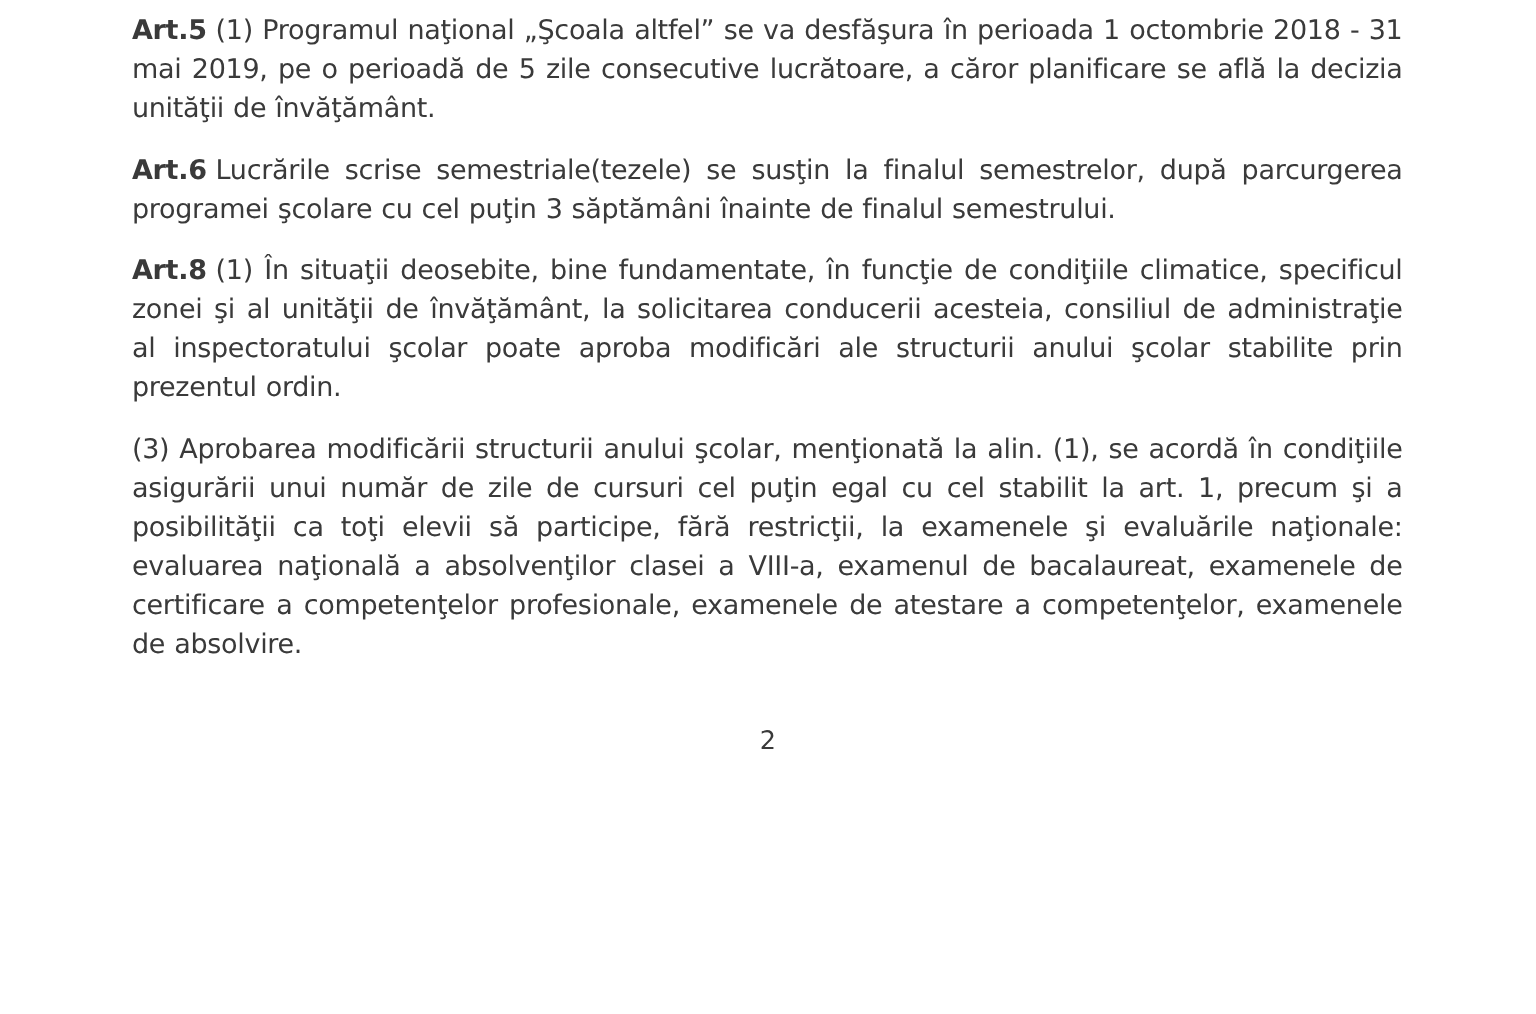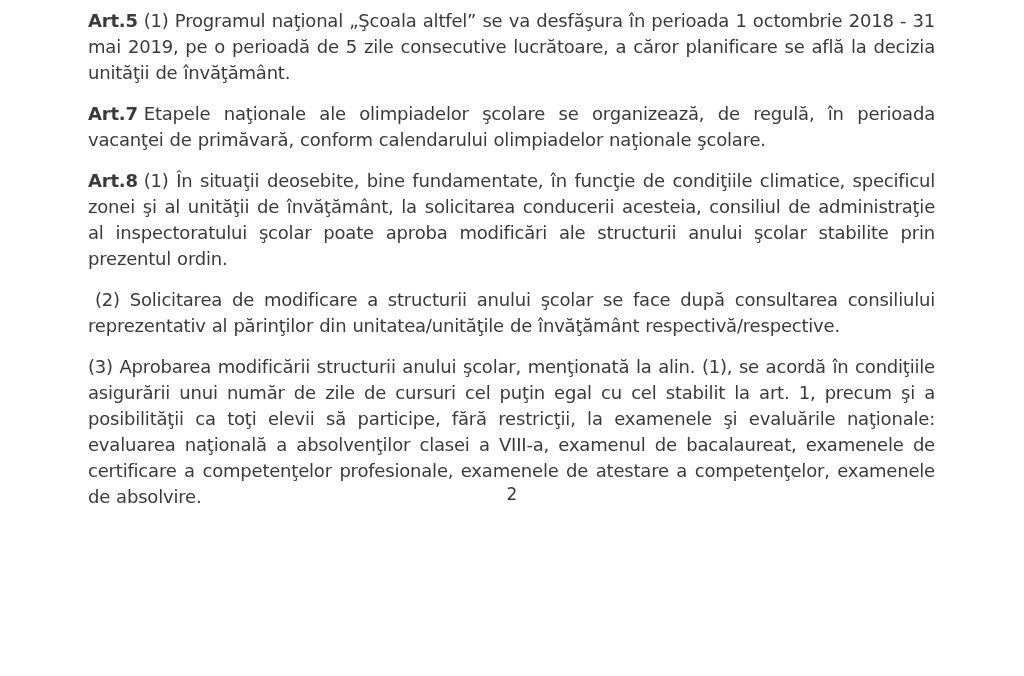--- a/index.html
+++ b/index.html
@@ -54,32 +54,29 @@
 </head>
 <body>
 
 <div class="page">
 
   <p class="para">
     <strong class="art">Art.5</strong><span>(1) Programul naţional „Şcoala altfel” se va desfăşura în perioada 1 octombrie 2018 - 31 mai 2019, pe o perioadă de 5 zile consecutive lucrătoare, a căror planificare se află la decizia unităţii de învăţământ.</span>
   </p>
 
 
+  <p class="para">
+    <strong class="art">Art.6</strong><span>Lucrările scrise semestriale(tezele) se susţin la finalul semestrelor, după parcurgerea programei şcolare cu cel puţin 3 săptămâni înainte de finalul semestrului.</span>
+  </p>
 
-  <p class="para">
-    <strong class="art">Art.7</strong><span>Etapele naţionale ale olimpiadelor şcolare se organizează, de regulă, în perioada vacanţei de primăvară, conform calendarului olimpiadelor naţionale şcolare.</span>
-  </p>
 
   <p class="para">
     <strong class="art">Art.8</strong><span>(1) În situaţii deosebite, bine fundamentate, în funcţie de condiţiile climatice, specificul zonei şi al unităţii de învăţământ, la solicitarea conducerii acesteia, consiliul de administraţie al inspectoratului şcolar poate aproba modificări ale structurii anului şcolar stabilite prin prezentul ordin.</span>
   </p>
 
-  <p class="para indent-sm">
-    <strong class="art"></strong><span>(2) Solicitarea de modificare a structurii anului şcolar se face după consultarea consiliului reprezentativ al părinţilor din unitatea/unităţile de învăţământ respectivă/respective.</span>
-  </p>
 
   <p class="para">
     <strong class="art"></strong><span>(3) Aprobarea modificării structurii anului şcolar, menţionată la alin. (1), se acordă în condiţiile asigurării unui număr de zile de cursuri cel puţin egal cu cel stabilit la art. 1, precum şi a posibilităţii ca toţi elevii să participe, fără restricţii, la examenele şi evaluările naţionale: evaluarea naţională a absolvenţilor clasei a VIII-a, examenul de bacalaureat, examenele de certificare a competenţelor profesionale, examenele de atestare a competenţelor, examenele de absolvire.</span>
   </p>
 
   <div class="page-number">2</div>
 
 </div>
 
 </body></html>

